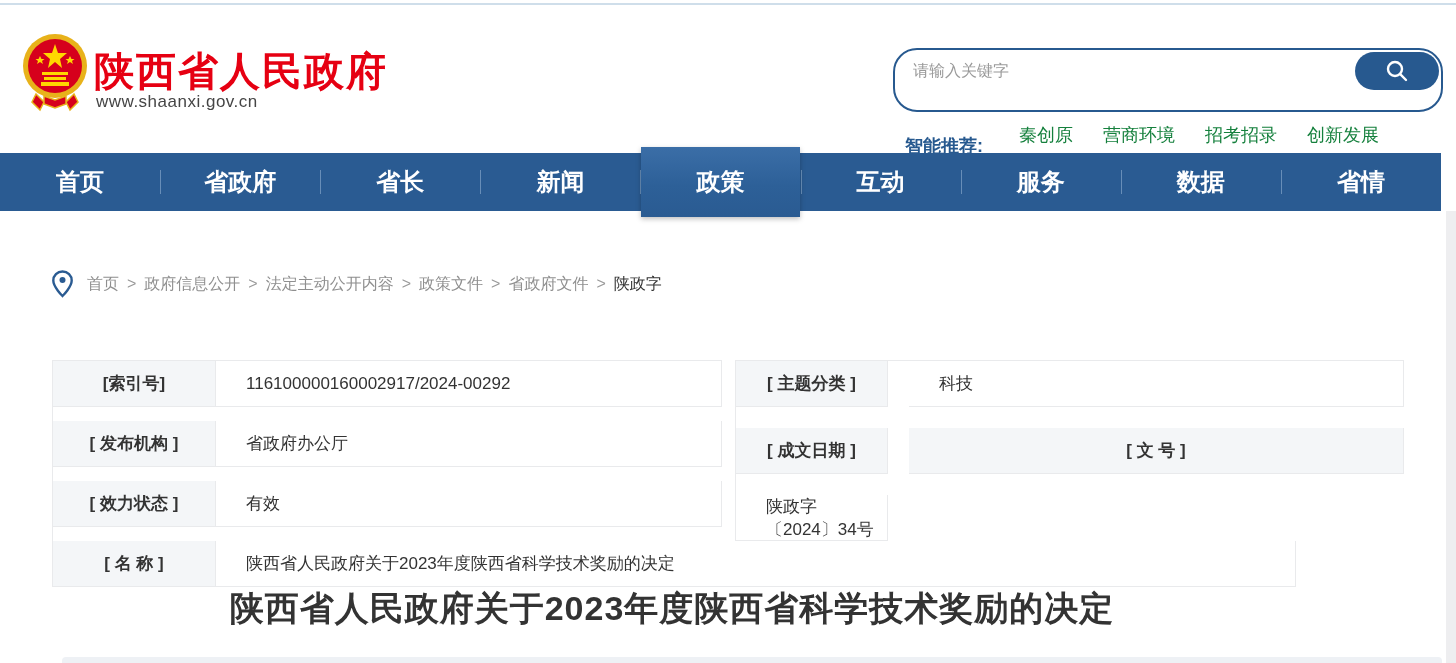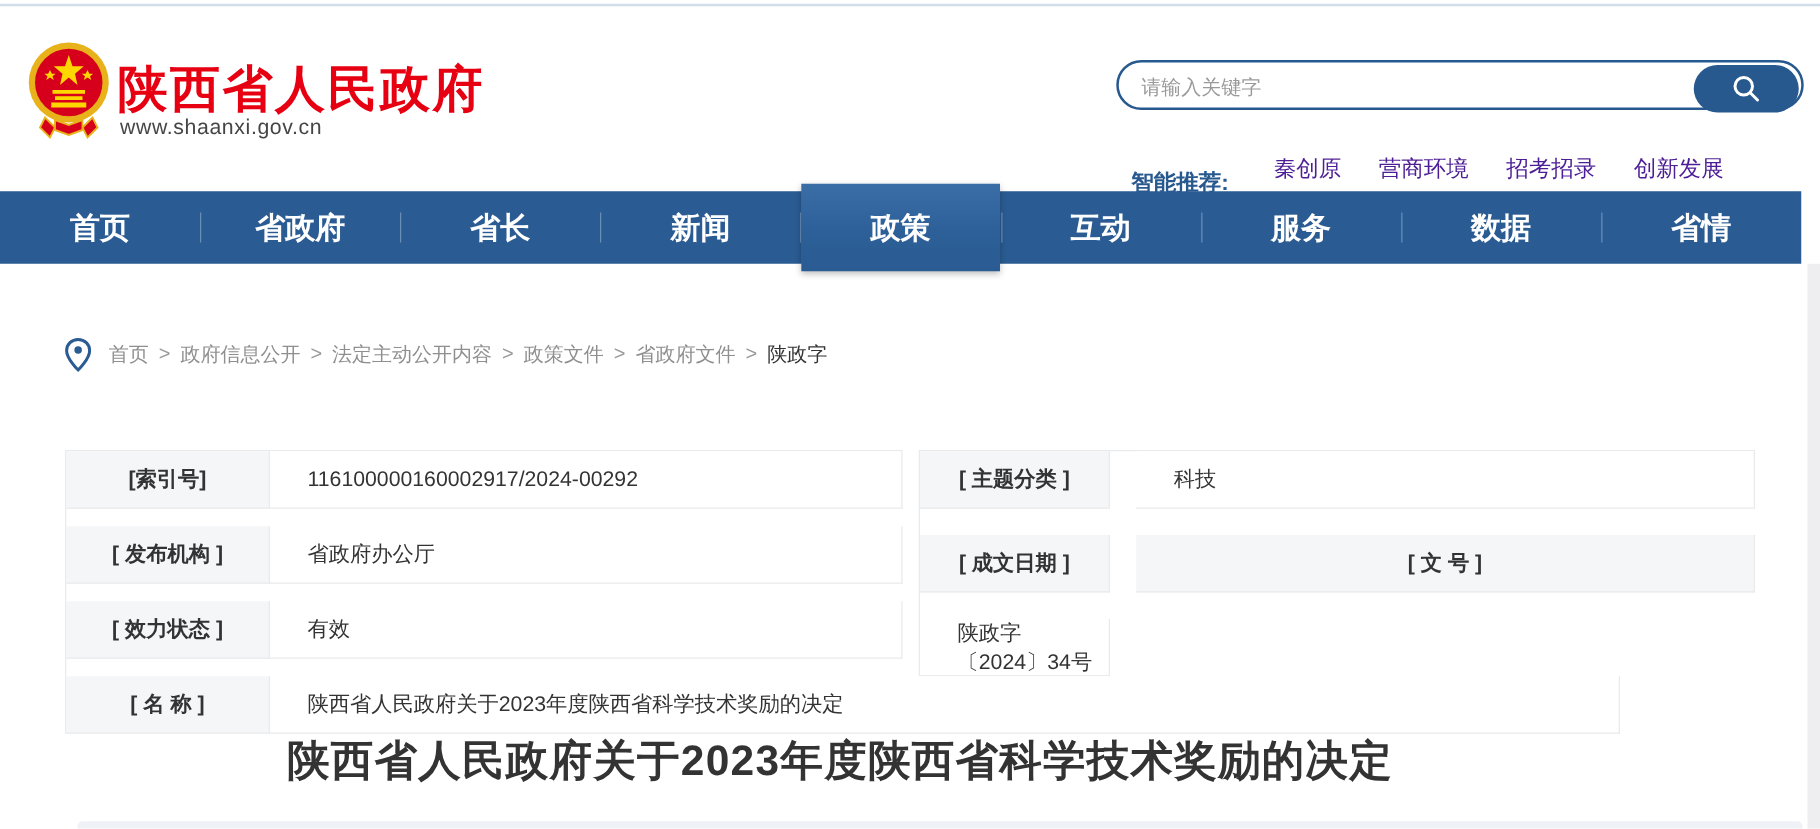--- a/index.html
+++ b/index.html
@@ -6,28 +6,28 @@
   html, body { width: 1456px; height: 663px; background: #fff; overflow: hidden; }
   body { font-family: "Liberation Sans", "DejaVu Sans", sans-serif; position: relative; color: #333; }
 
   .topline { position: absolute; top: 3px; left: 0; width: 1456px; height: 2px; background: #cfdeea; }
 
   
   .emblem { position: absolute; left: 22px; top: 32px; width: 66px; height: 80px; }
   .site-name { position: absolute; left: 94px; top: 44px; font-size: 40px; font-weight: bold; color: #e60012; letter-spacing: 2px; white-space: nowrap; }
   .site-url { position: absolute; left: 96px; top: 92px; font-size: 17px; color: #454545; letter-spacing: .5px; text-align: center; }
 
-  .search-box { position: absolute; left: 893px; top: 48px; width: 550px; height: 40px; border: 2px solid #27598f; border-radius: 24px; background: #fff; }
+  .search-box { position: absolute; left: 893px; top: 48px; width: 550px; height: 64px; border: 2px solid #27598f; border-radius: 24px; background: #fff; }
   .search-input { position: absolute; left: 18px; top: 2px; width: 420px; height: 38px; border: none; outline: none; font-size: 16px; color: #666; background: transparent; font-family: inherit; }
   .search-input::placeholder { color: #9a9a9a; }
   .search-btn { position: absolute; right: 2px; top: 2px; width: 84px; height: 38px; border: none; background: #27598f; border-radius: 20px; cursor: pointer; display: flex; align-items: center; justify-content: center; }
 
   .recommend { position: absolute; left: 905px; top: 112px; display: flex; align-items: center; font-size: 18px; white-space: nowrap; }
   .recommend-label { color: #27598f; font-weight: bold; margin-right: 36px; margin-top: 22px; }
-  .recommend a { color: #4c1d95; text-decoration: none; margin-right: 30px; }
+  .recommend a { color: #15803d; text-decoration: none; margin-right: 30px; }
 
   
   .nav { position: absolute; left: 0; top: 153px; width: 1441px; height: 58px; background: #2a5b92; display: flex; }
   .nav-item { position: relative; flex: 1 1 0; display: flex; align-items: center; justify-content: center; color: #fff; font-size: 24px; font-weight: bold; cursor: pointer; }
   .nav-item:not(:first-child)::after { content: ""; position: absolute; left: 0; top: 17px; height: 24px; width: 1px; background: rgba(180, 205, 230, 0.45); }
   .nav-item .nav-label { position: relative; z-index: 2; }
   .nav-item.active::before { content: ""; position: absolute; left: 1px; right: 1px; top: -6px; bottom: -6px; background: linear-gradient(180deg, #3b6ea7 0%, #2d6098 55%, #2a5b92 100%); box-shadow: 0 2px 5px rgba(0,0,0,.25); z-index: 1; }
 
   .scrollbar-track { position: absolute; right: 0; top: 211px; width: 10px; height: 452px; background: #eeeef0; }
 

